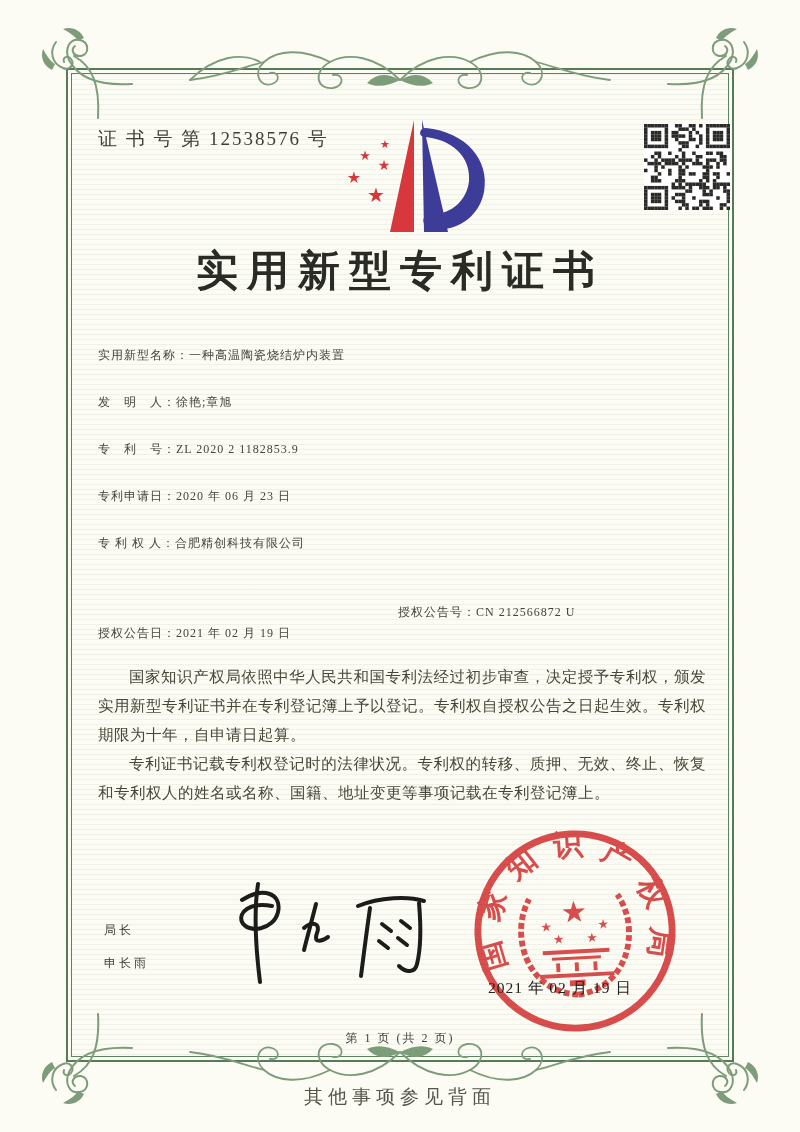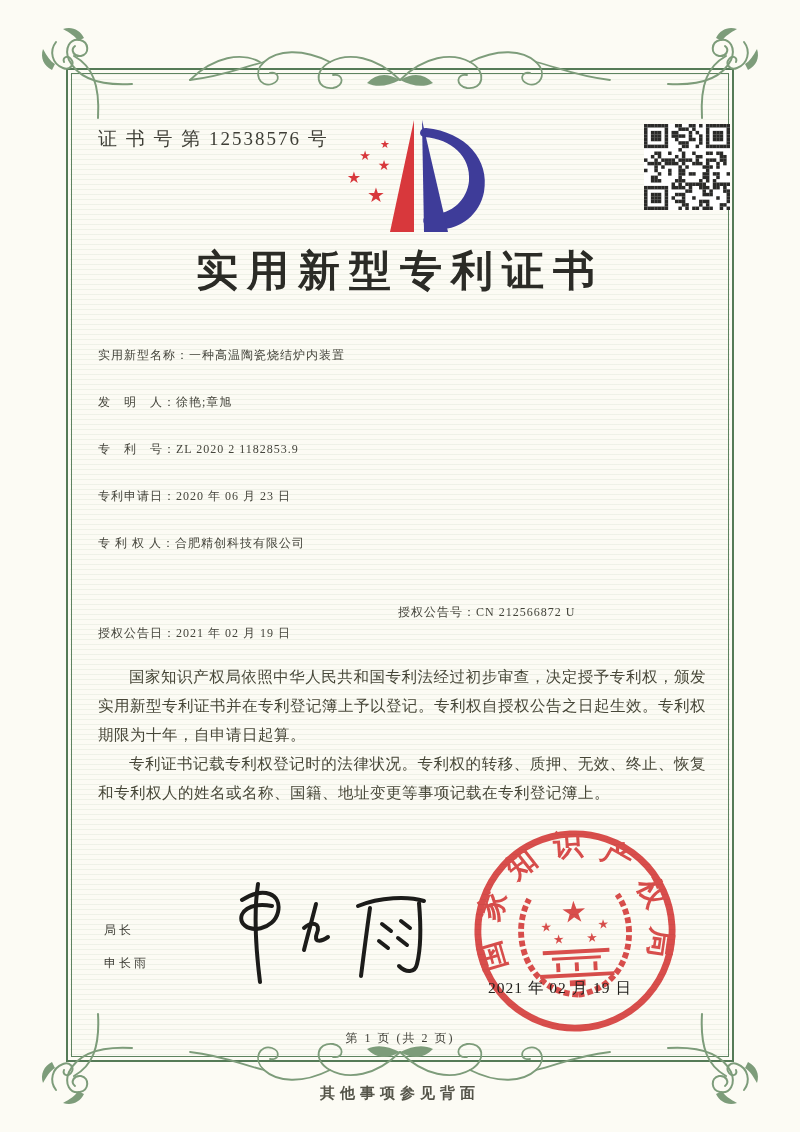--- a/index.html
+++ b/index.html
@@ -50,21 +50,21 @@
   .paras p{margin:0;text-indent:2em;}
   .director{position:absolute;left:104px;top:914px;font-size:12px;line-height:33px;letter-spacing:3px;color:#3c3c34;}
   .signature{position:absolute;left:212px;top:876px;width:225px;height:115px;}
   .seal{position:absolute;left:472px;top:828px;width:206px;height:206px;
         mix-blend-mode:multiply;opacity:0.92;transform:rotate(-3deg);}
   .seal-date{position:absolute;left:488px;top:978px;width:170px;font-size:15.5px;
         letter-spacing:1px;color:#21211d;text-align:left;}
   .page-no{position:absolute;left:0;right:0;top:1030px;text-align:center;
         font-size:12px;letter-spacing:2px;color:#3e3e36;}
   .back-note{position:absolute;left:0;right:0;top:1084px;text-align:center;
-        font-size:15px;letter-spacing:5px;color:#55554a;font-weight:bold;}
+        font-size:19px;letter-spacing:5px;color:#55554a;}
   svg{display:block;}
 </style>
 </head>
 <body>
 
 <div class="page">
 
   <div class="texture"></div>
   <div class="frame"></div>
 

